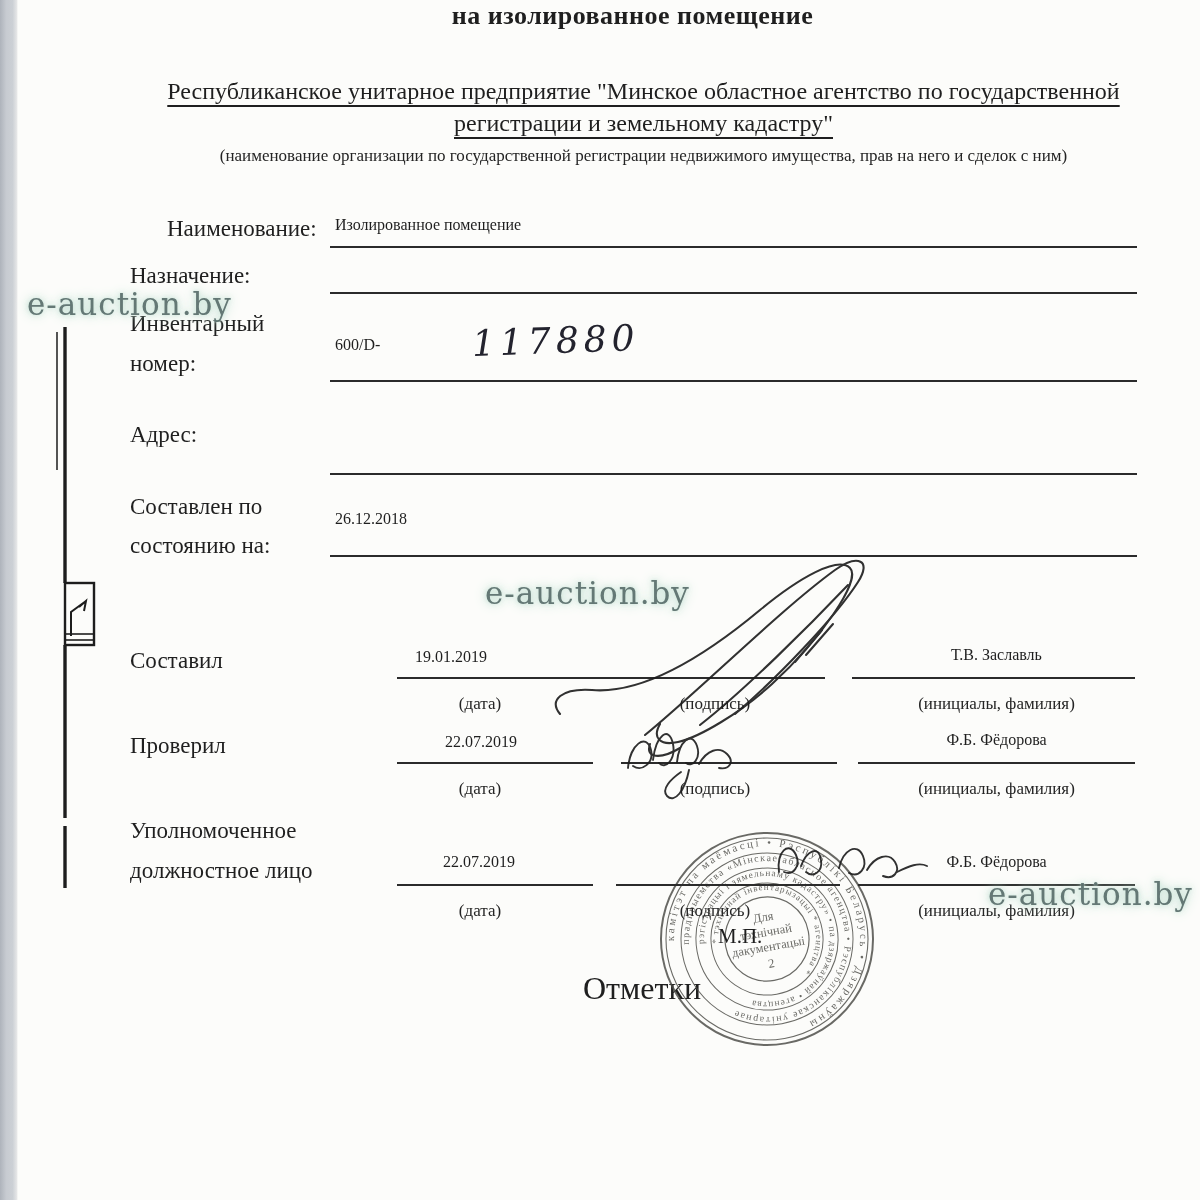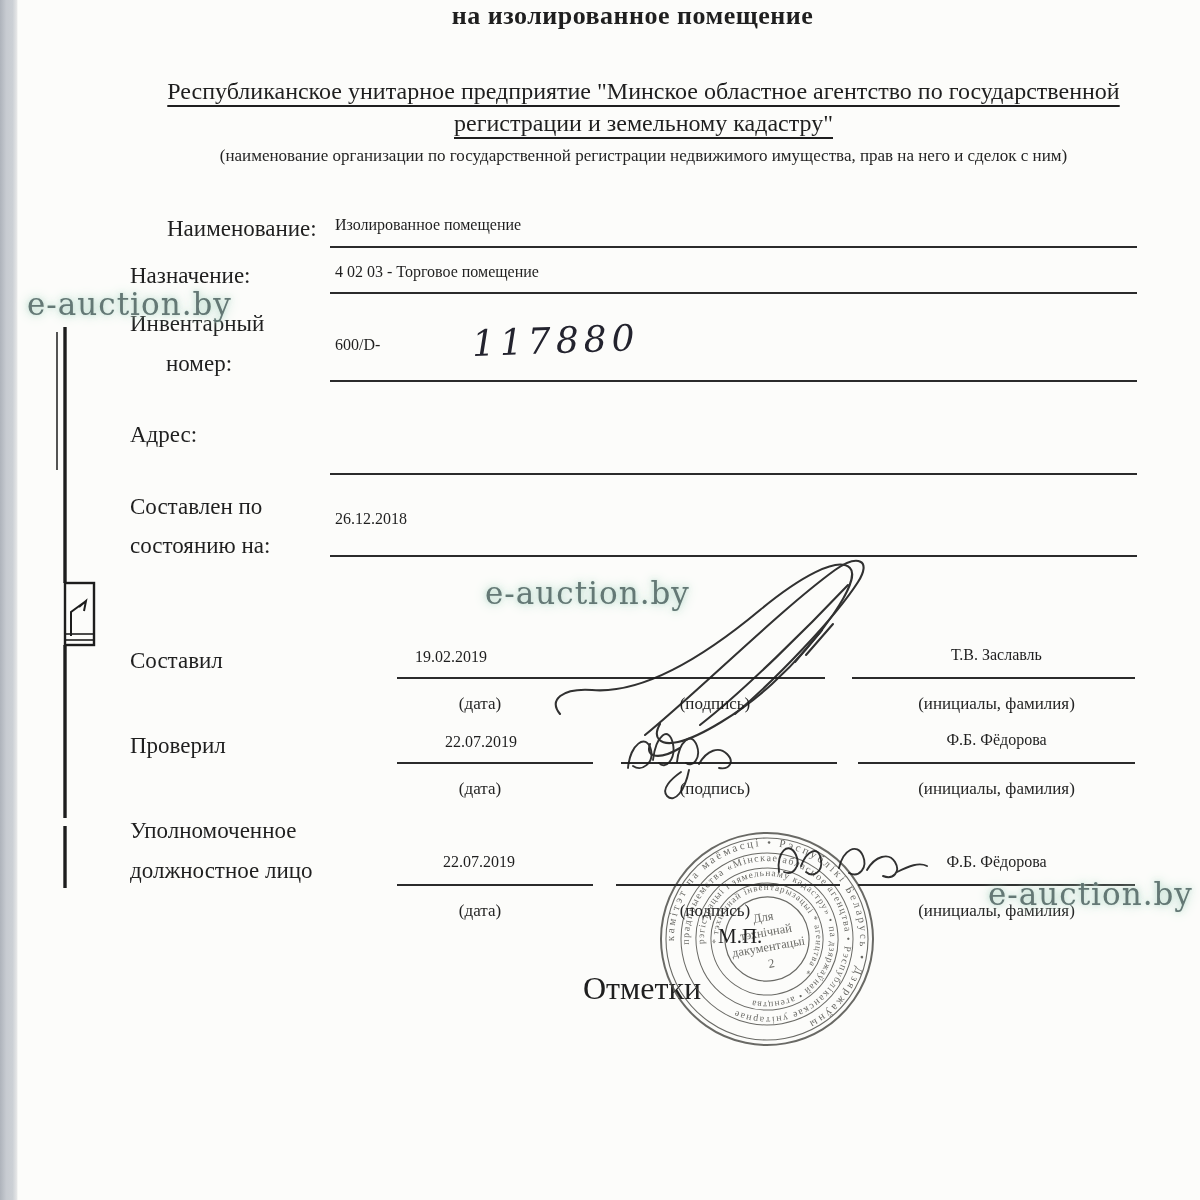--- a/index.html
+++ b/index.html
@@ -44,40 +44,39 @@
   <div class="t title ctr" style="left:130px;right:65px;top:1px;">на изолированное помещение</div>
   <div class="t org ctr u" style="left:135px;right:48px;top:78px;">Республиканское унитарное предприятие "Минское областное агентство по государственной</div>
   <div class="t org ctr u" style="left:135px;right:48px;top:110px;">регистрации и земельному кадастру"</div>
   <div class="t cap ctr" style="left:135px;right:48px;top:146px;">(наименование организации по государственной регистрации недвижимого имущества, прав на него и сделок с ним)</div>
 
   <div class="t lbl" style="left:130px;top:216px;margin-left:37px;">Наименование:</div>
   <div class="t val" style="left:335px;top:216px;">Изолированное помещение</div>
   <div class="line" style="left:330px;width:807px;top:246px;"></div>
 
   <div class="t lbl" style="left:130px;top:263px;">Назначение:</div>
-  <div class="t val" style="left:335px;top:263px;">4 02 03 - Торговое помещение</div>
   <div class="line" style="left:330px;width:807px;top:292px;"></div>
 
   <div class="t lbl" style="left:130px;top:311px;">Инвентарный</div>
-  <div class="t lbl" style="left:130px;top:351px;margin-left:36px;">номер:</div>
+  <div class="t lbl" style="left:130px;top:351px;">номер:</div>
   <div class="t val" style="left:335px;top:336px;">600/D-</div>
   <div class="t hand" style="left:472px;top:320px;">117880</div>
   <div class="line" style="left:330px;width:807px;top:380px;"></div>
 
   <div class="t lbl" style="left:130px;top:422px;">Адрес:</div>
   <div class="line" style="left:330px;width:807px;top:473px;"></div>
 
   <div class="t lbl" style="left:130px;top:494px;">Составлен по</div>
   <div class="t lbl" style="left:130px;top:533px;">состоянию на:</div>
   <div class="t val" style="left:335px;top:510px;">26.12.2018</div>
   <div class="line" style="left:330px;width:807px;top:555px;"></div>
 
   <div>
     <div class="t lbl" style="left:130px;top:648px;">Составил</div>
-    <div class="t val" style="left:415px;top:648px;">19.02.2019</div>
+    <div class="t val" style="left:415px;top:648px;">19.01.2019</div>
     <div class="t val ctr" style="left:858px;width:277px;top:646px;">Т.В. Заславль</div>
     <div class="line" style="left:397px;width:428px;top:677px;"></div>
     <div class="line" style="left:852px;width:283px;top:677px;"></div>
     <div class="t cap ctr" style="left:380px;width:200px;top:694px;">(дата)</div>
     <div class="t cap ctr" style="left:615px;width:200px;top:694px;">(подпись)</div>
     <div class="t cap ctr" style="left:858px;width:277px;top:694px;">(инициалы, фамилия)</div>
   </div>
 
   <div>
     <div class="t lbl" style="left:130px;top:733px;">Проверил</div>

